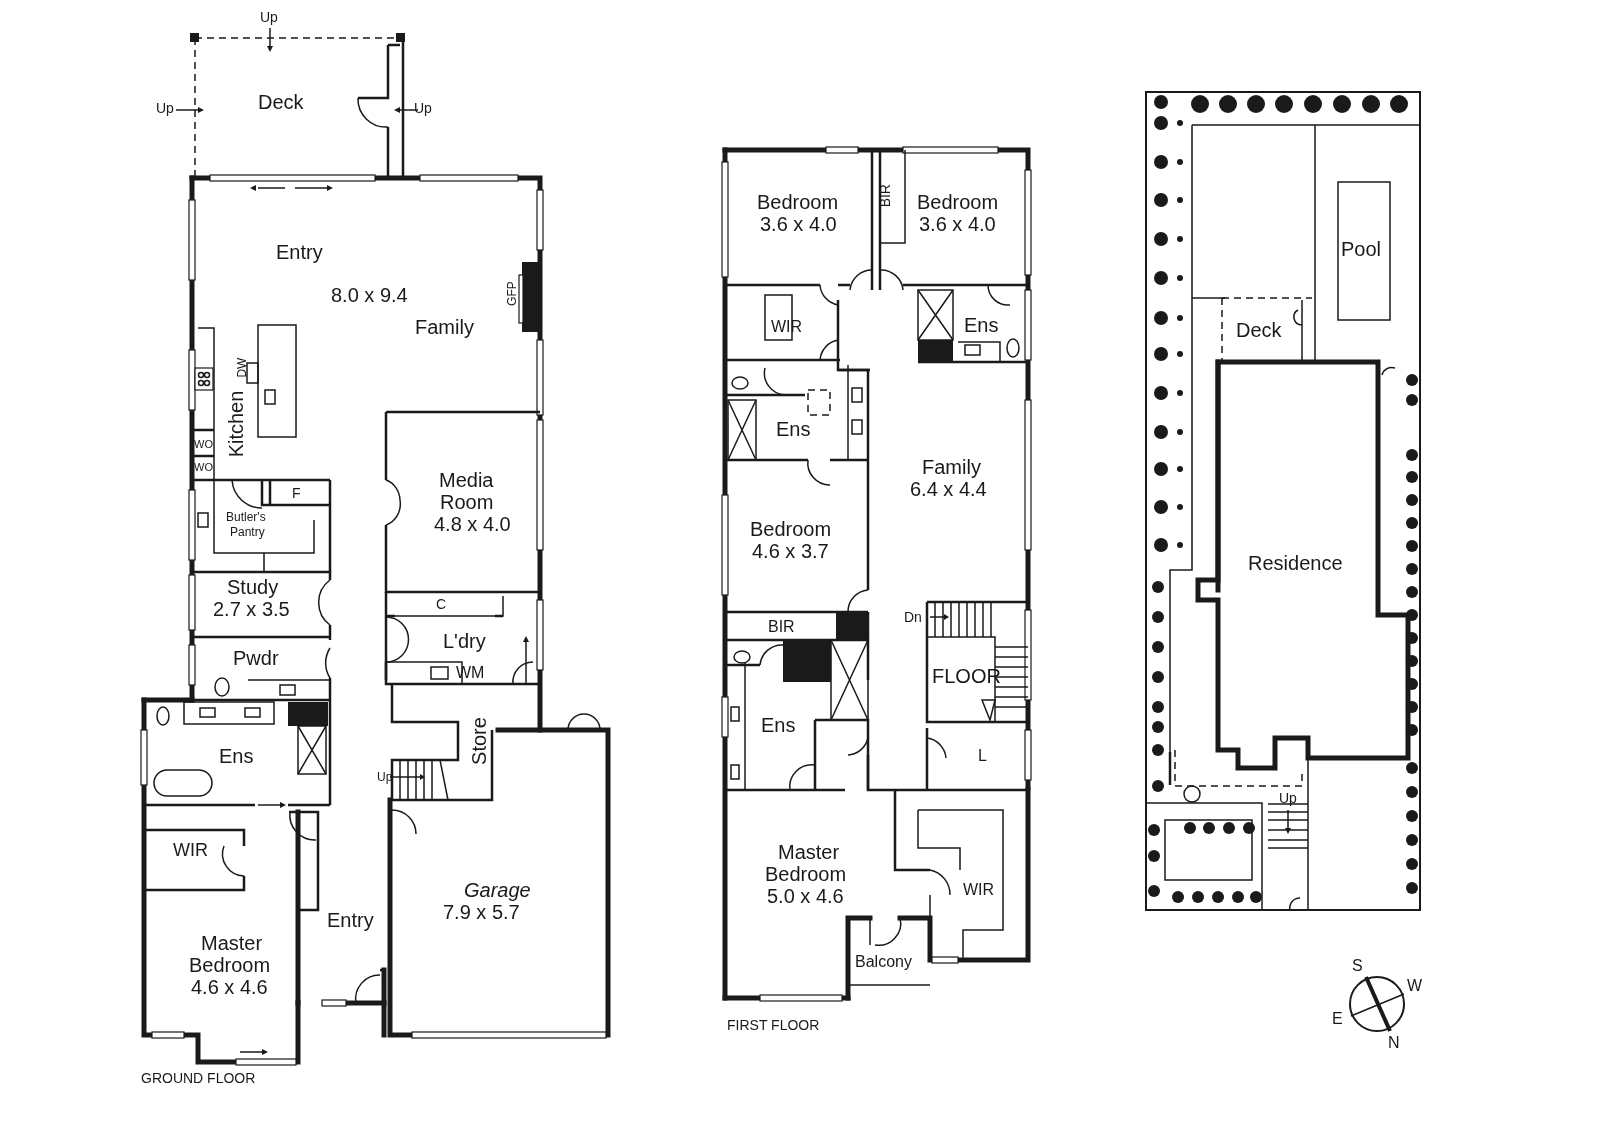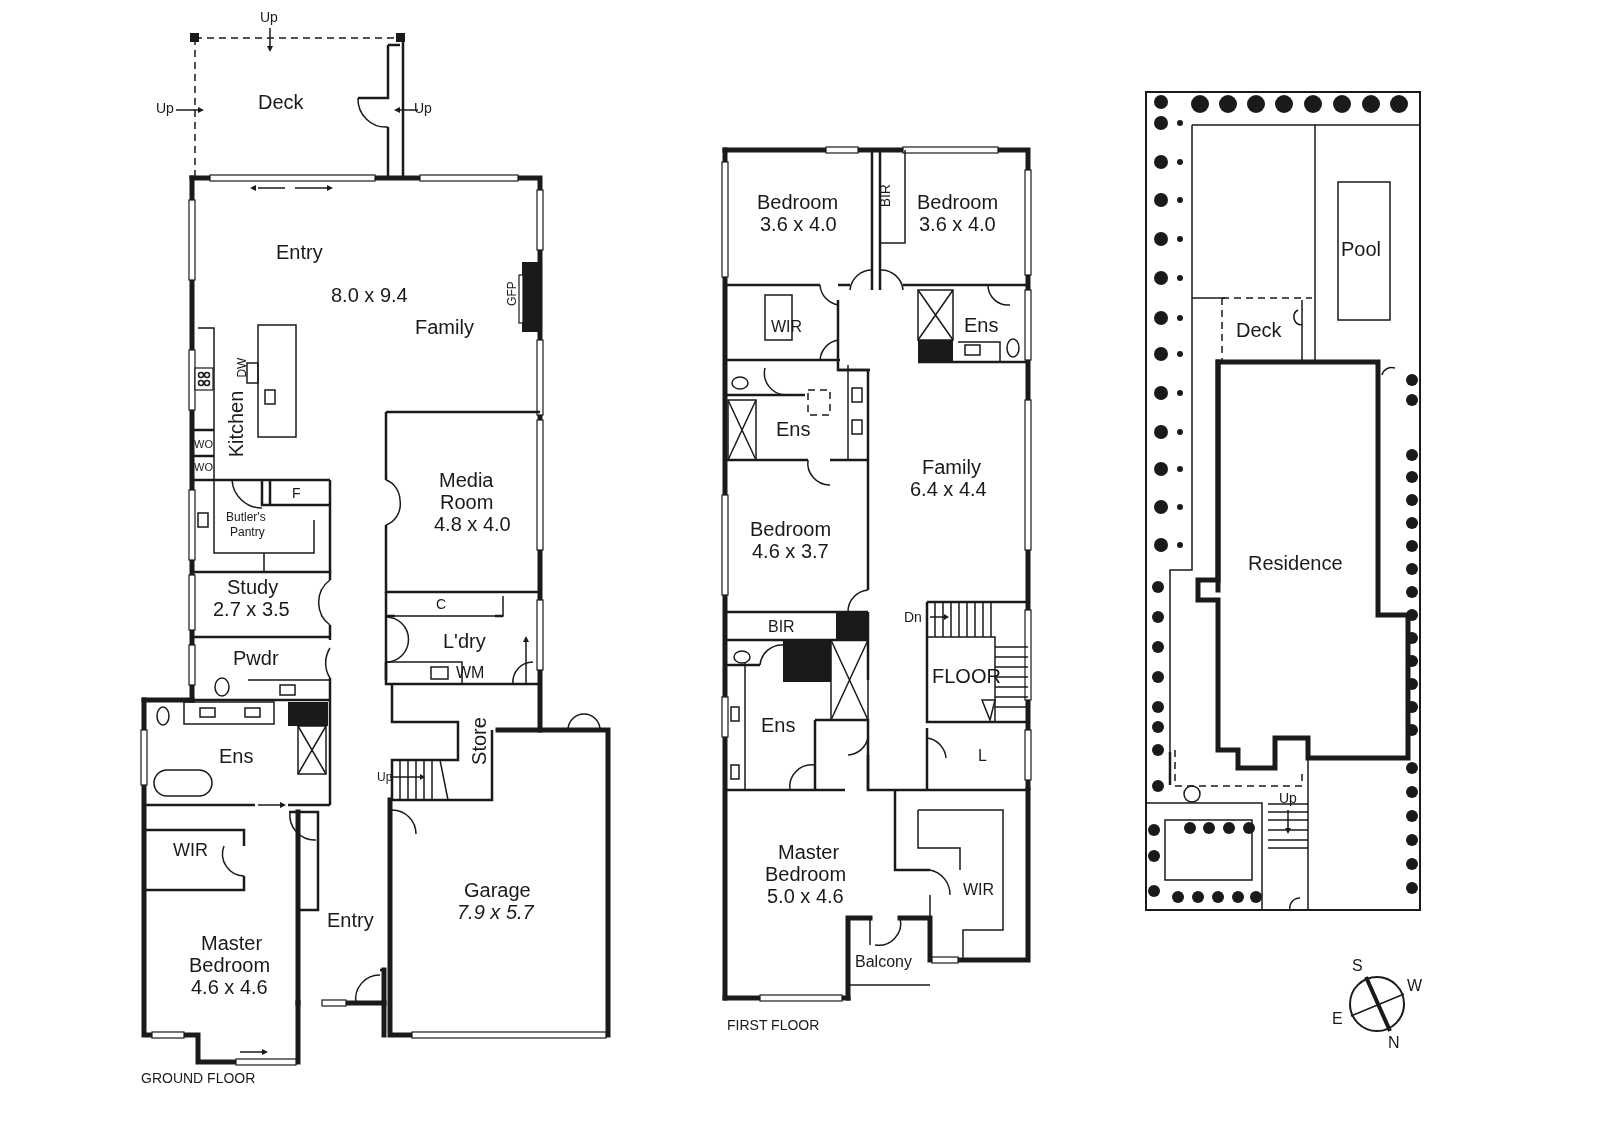--- a/index.html
+++ b/index.html
@@ -372,22 +372,22 @@
 <div class="tx f20" style="left:191px;top:976px;">4.6 x 4.6</div>
 <div class="tx f20" style="left:327px;top:909px;">Entry</div>
 <div class="tx f20" style="left:439px;top:469px;">Media</div>
 <div class="tx f20" style="left:440px;top:491px;">Room</div>
 <div class="tx f20" style="left:434px;top:513px;">4.8 x 4.0</div>
 <div class="tx f14" style="left:436px;top:597px;">C</div>
 <div class="tx f20" style="left:443px;top:630px;">L'dry</div>
 <div class="tx f16" style="left:456px;top:664px;">WM</div>
 <div class="tx f20 vert" style="left:455px;top:730px;">Store</div>
 <div class="tx f12" style="left:377px;top:771px;">Up</div>
-<div class="tx f20" style="left:464px;top:879px;">Garage</div>
-<div class="tx f20" style="left:457px;top:901px;font-style:italic;">7.9 x 5.7</div>
+<div class="tx f20" style="left:464px;top:879px;font-style:italic;">Garage</div>
+<div class="tx f20" style="left:443px;top:901px;">7.9 x 5.7</div>
 <div class="tx f14" style="left:141px;top:1071px;">GROUND FLOOR</div>
 
 <div class="tx f20" style="left:757px;top:191px;">Bedroom</div>
 <div class="tx f20" style="left:760px;top:213px;">3.6 x 4.0</div>
 <div class="tx f14 vert" style="left:874px;top:188px;">BIR</div>
 <div class="tx f20" style="left:917px;top:191px;">Bedroom</div>
 <div class="tx f20" style="left:919px;top:213px;">3.6 x 4.0</div>
 <div class="tx f16" style="left:771px;top:318px;">WIR</div>
 <div class="tx f20" style="left:964px;top:314px;">Ens</div>
 <div class="tx f20" style="left:776px;top:418px;">Ens</div>

